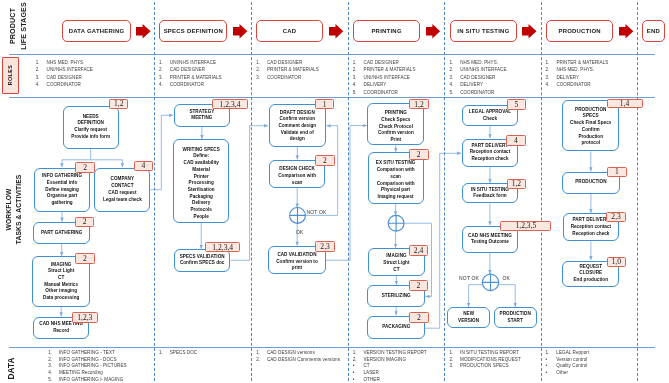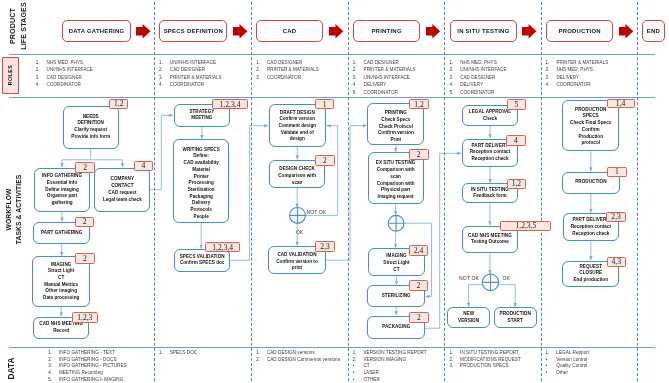--- a/index.html
+++ b/index.html
@@ -391,31 +391,31 @@
     </div>
 <div class="badge" style="left:506.2px;top:135.0px;width:19.6px;height:10.7px;">
       <span>4</span>
     </div>
 <div class="badge" style="left:506.6px;top:178.6px;width:19.6px;height:10.7px;">
       <span>1,2</span>
     </div>
 <div class="badge" style="left:500.4px;top:220.5px;width:51px;height:10.7px;">
       <span>1,2,3,5</span>
     </div>
-<div class="badge" style="left:606.6px;top:98.5px;width:28px;height:9.6px;">
+<div class="badge" style="left:606.6px;top:98.5px;width:36px;height:9.6px;">
       <span>1,4</span>
     </div>
 <div class="badge" style="left:607.2px;top:167.0px;width:19.4px;height:9.6px;">
       <span>1</span>
     </div>
 <div class="badge" style="left:606.4px;top:212.0px;width:19.4px;height:9.6px;">
       <span>2,3</span>
     </div>
 <div class="badge" style="left:606.5px;top:257.1px;width:19.4px;height:9.6px;">
-      <span>4,3</span>
+      <span>1,0</span>
     </div>
 <div class="declabel" style="left:306.5px;top:208.8px;">NOT OK</div>
 <div class="declabel" style="left:296.0px;top:228.5px;">OK</div>
 <div class="declabel" style="left:459.1px;top:275.3px;">NOT OK</div>
 <div class="declabel" style="left:502.4px;top:275.3px;">OK</div>
 <div class="datanum" style="left:48.2px;top:350.0px;">1.</div>
 <div class="dataitem" style="left:58.9px;top:350.0px;">INFO GATHERING - TEXT</div>
 <div class="datanum" style="left:48.2px;top:356.7px;">2.</div>
 <div class="dataitem" style="left:58.9px;top:356.7px;">INFO GATHERING - DOCS</div>
 <div class="datanum" style="left:48.2px;top:363.3px;">3.</div>

